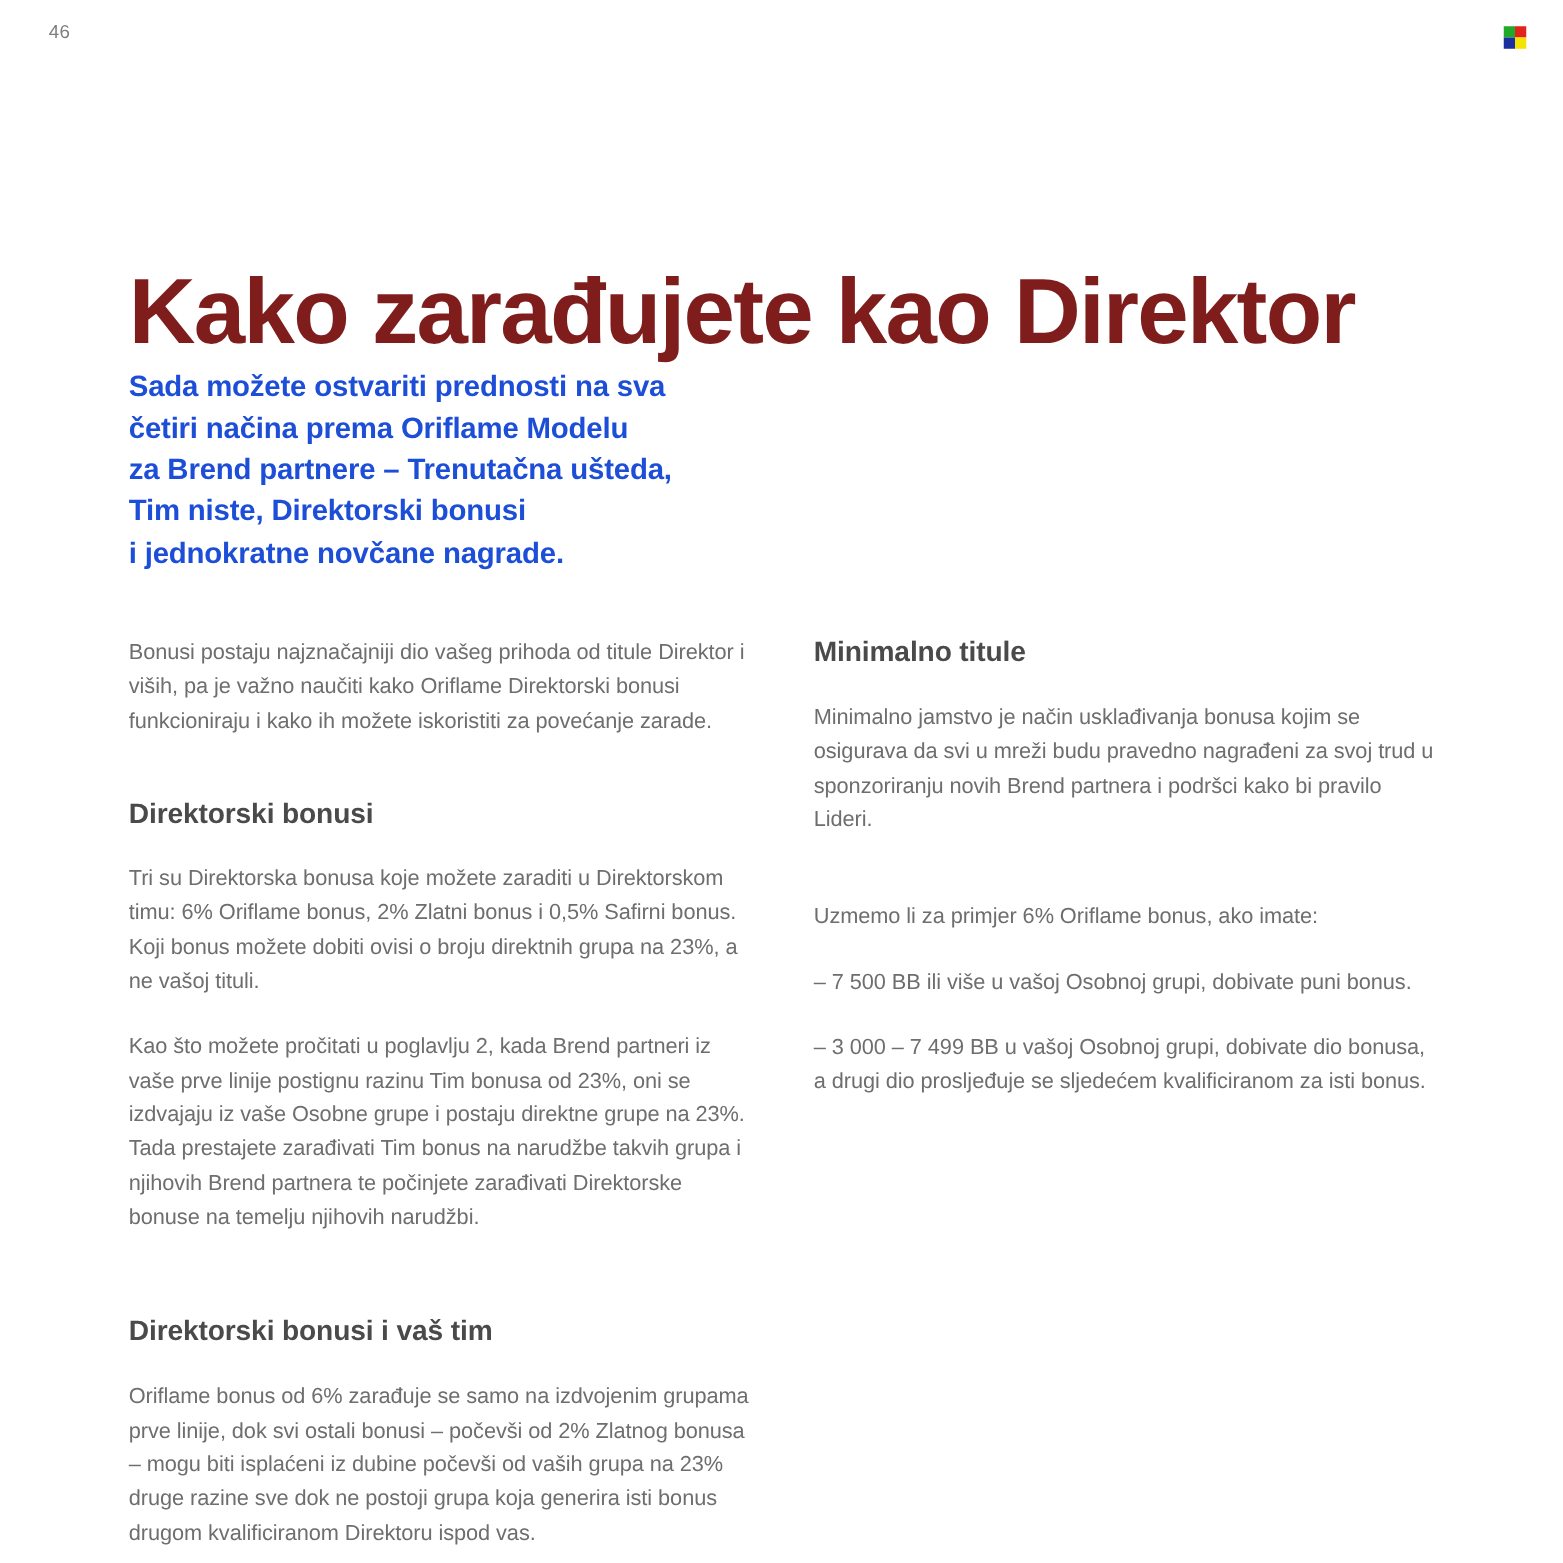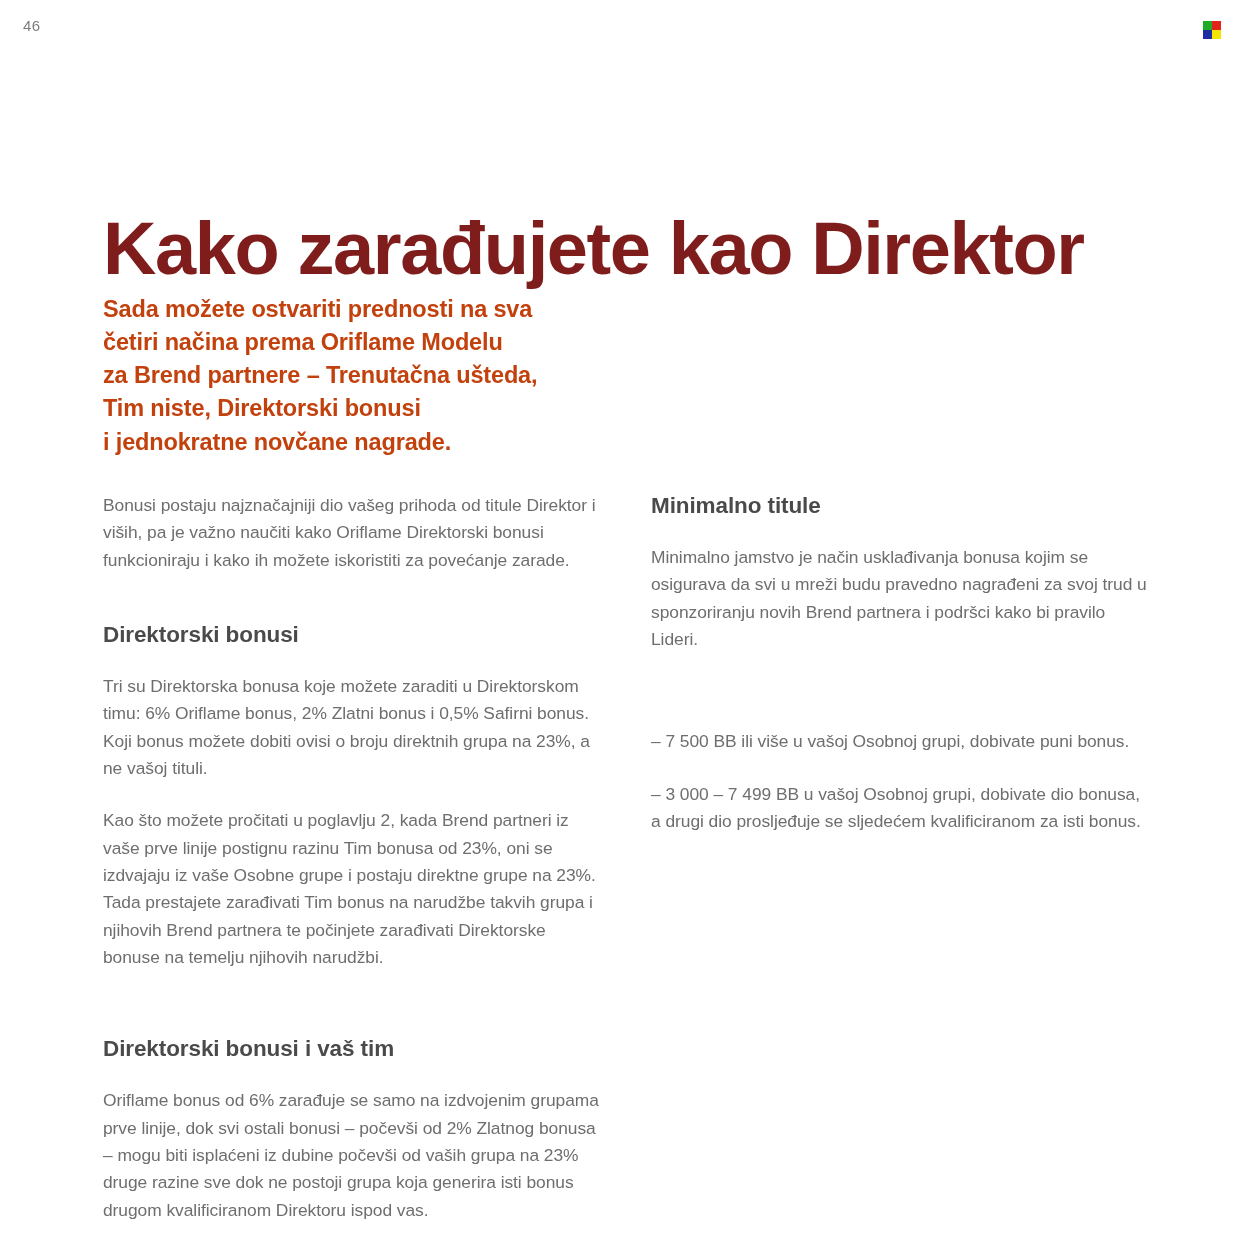--- a/index.html
+++ b/index.html
@@ -18,21 +18,21 @@
 
   .page {
     position: absolute;
     inset: 0;
     background: #ffffff;
   }
 
   
   .page-number {
     position: absolute;
-    left: 23px;
+    left: 39px;
     top: 18px;
     font-size: 15px;
     color: #7d7d7d;
     letter-spacing: 0.3px;
     line-height: 1;
   }
 
   .color-mark {
     position: absolute;
     left: 1203px;
@@ -60,30 +60,30 @@
   }
 
   
   .standfirst {
     position: absolute;
     left: 103px;
     top: 293px;
     width: 520px;
     font-size: 23.5px;
     font-weight: 700;
-    color: #c2410c;
+    color: #1d4ed8;
     line-height: 1.41;
     letter-spacing: -0.15px;
   }
   .standfirst .ln { display: block; white-space: nowrap; }
 
   
   .col {
     position: absolute;
-    top: 492px;
+    top: 508px;
     width: 500px;
   }
   .col-left  { left: 103px; }
   .col-right { left: 651px; }
 
   .col h2 {
     margin: 0;
     font-size: 22.5px;
     font-weight: 700;
     color: #4a4a4a;
@@ -161,20 +161,21 @@
 
     <div class="gap-afterh"></div>
 
     <p>Minimalno jamstvo je način usklađivanja bonusa kojim se osigurava da svi u mreži budu pravedno nagrađeni za svoj trud u sponzoriranju novih Brend partnera i podršci kako bi pravilo Lideri.</p>
 
     <div class="gap-para"></div>
 
 
     <div class="gap-para"></div>
 
+    <p>Uzmemo li za primjer 6% Oriflame bonus, ako imate:</p>
 
     <div class="gap-para"></div>
 
     <p>– 7 500 BB ili više u vašoj Osobnoj grupi, dobivate puni bonus.</p>
 
     <div class="gap-para"></div>
 
     <p>– 3 000 – 7 499 BB u vašoj Osobnoj grupi, dobivate dio bonusa, a drugi dio prosljeđuje se sljedećem kvalificiranom za isti bonus.</p>
 
     <div class="gap-para"></div>

